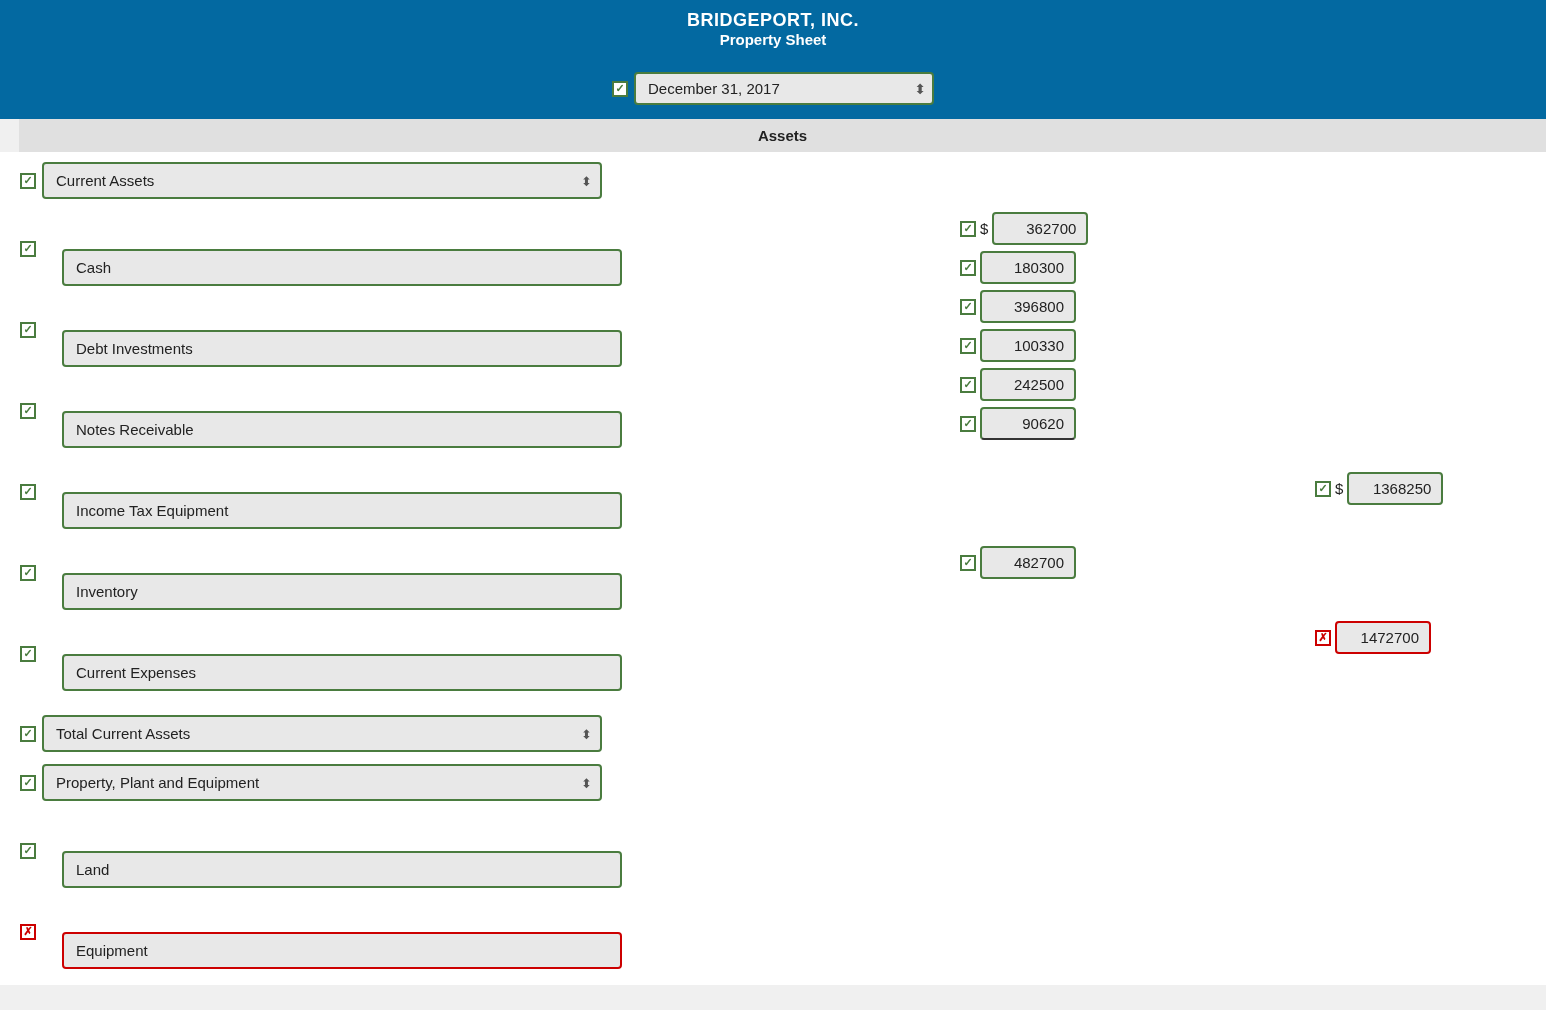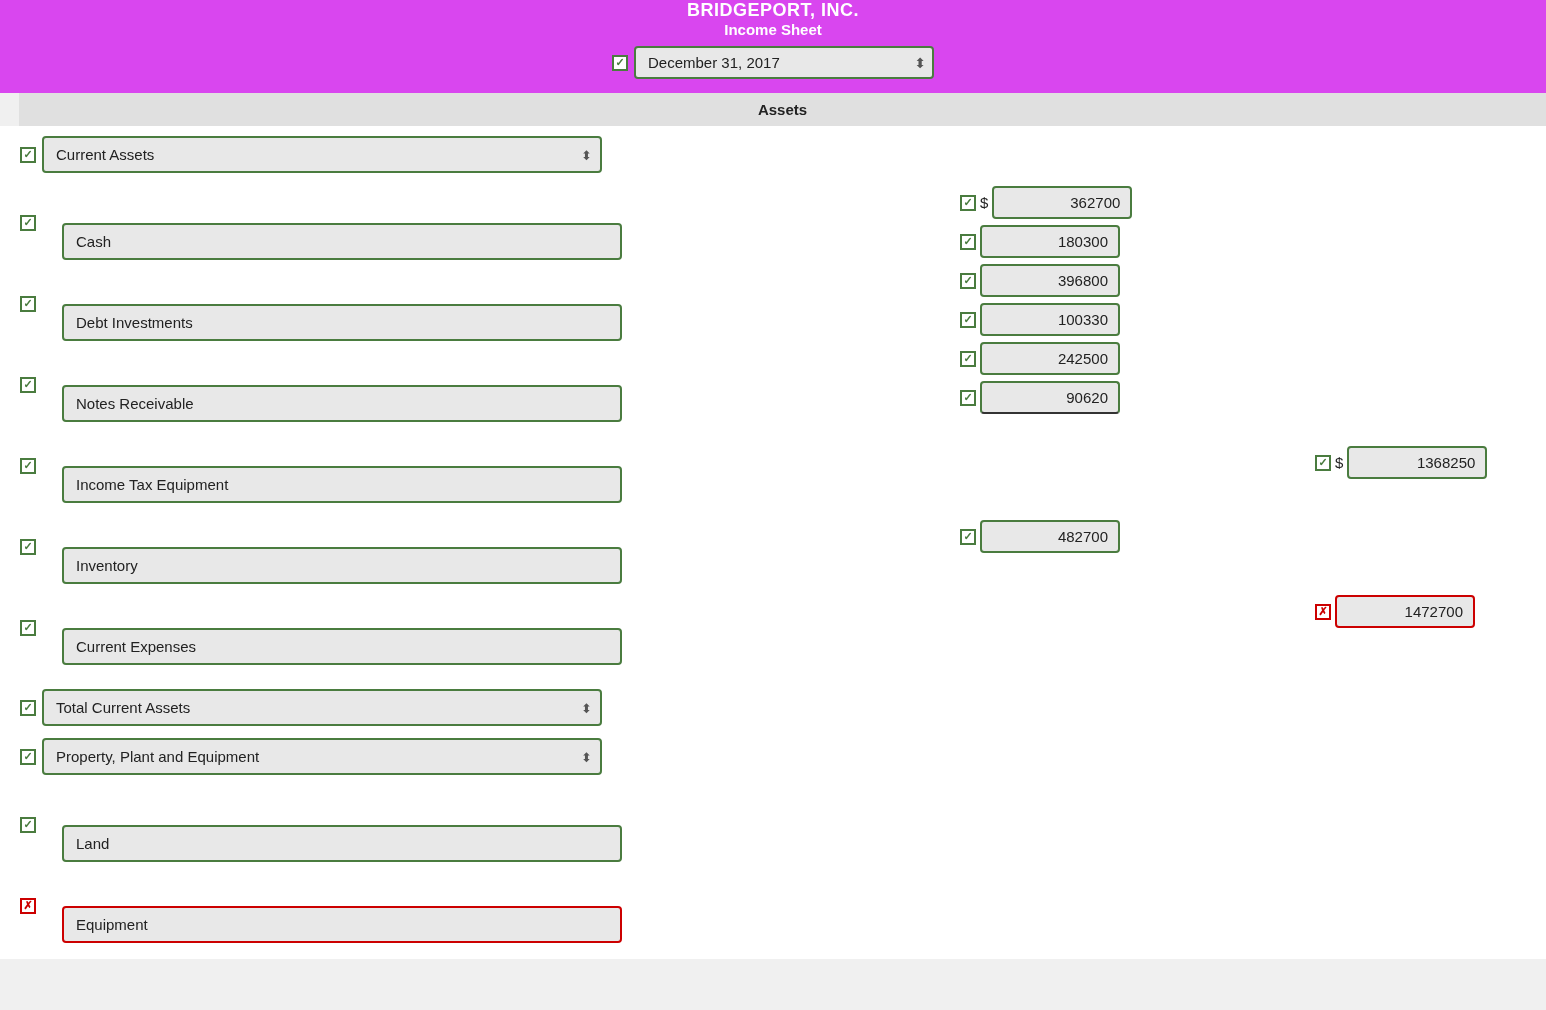--- a/index.html
+++ b/index.html
@@ -1,37 +1,37 @@
 <!DOCTYPE html>
 <html><head>
   <meta charset="utf-8">
   <style>
     * { box-sizing: border-box; margin: 0; padding: 0; }
     body { font-family: Arial, sans-serif; background: #f0f0f0; font-size: 15px; }
 
     .header {
-      background: #d946ef;
+      background: #0369a1;
       color: white;
       text-align: center;
-      padding: 0 0 14px 0;
+      padding: 10px 0 14px 0;
     }
     .header .company-name {
       font-size: 18px;
       font-weight: bold;
       letter-spacing: 0.5px;
     }
     .header .report-title {
       font-size: 15px;
       font-weight: bold;
     }
     .date-row {
       display: flex;
       justify-content: center;
       align-items: center;
-      margin-top: 8px;
+      margin-top: 24px;
       gap: 6px;
     }
     .date-checkbox {
       width: 16px; height: 16px;
       border: 2px solid #4a7c3f;
       background: white;
       display: flex; align-items: center; justify-content: center;
       flex-shrink: 0;
     }
     .date-checkbox.checked::after {
@@ -141,21 +141,21 @@
     }
 
     .amount-box {
       background: #e8e8e8;
       border: 2px solid #4a7c3f;
       border-radius: 4px;
       padding: 6px 10px;
       text-align: right;
       font-size: 15px;
       color: #222;
-      width: 140px;
+      width: 96px;
     }
     .amount-box.error-border {
       border-color: #cc0000;
     }
 
     .amount-row {
       display: flex;
       align-items: center;
       gap: 4px;
       margin-bottom: 6px;
@@ -202,21 +202,21 @@
 
     .spacer { height: 6px; }
     .spacer-lg { height: 18px; }
   </style>
 </head>
 <body>
 
 <div>
   <div class="header">
     <div class="company-name">BRIDGEPORT, INC.</div>
-    <div class="report-title">Income Sheet</div>
+    <div class="report-title">Property Sheet</div>
     <div class="date-row">
       <div class="cb checked date-checkbox"></div>
       <div class="date-select-wrapper">
         <select class="date-select">
           <option>December 31, 2017</option>
         </select>
       </div>
     </div>
   </div>
 </div>

